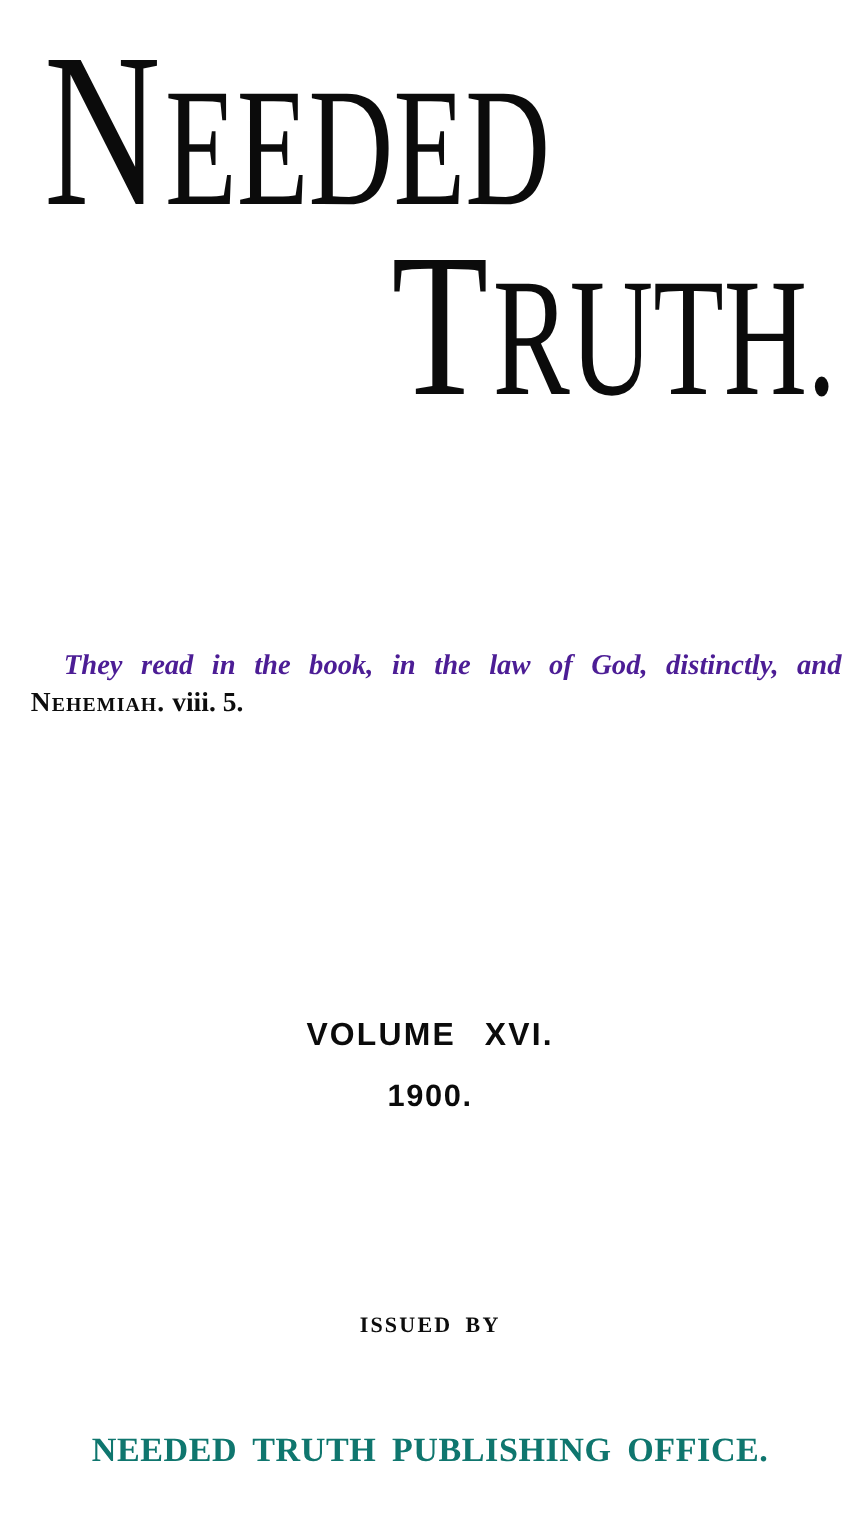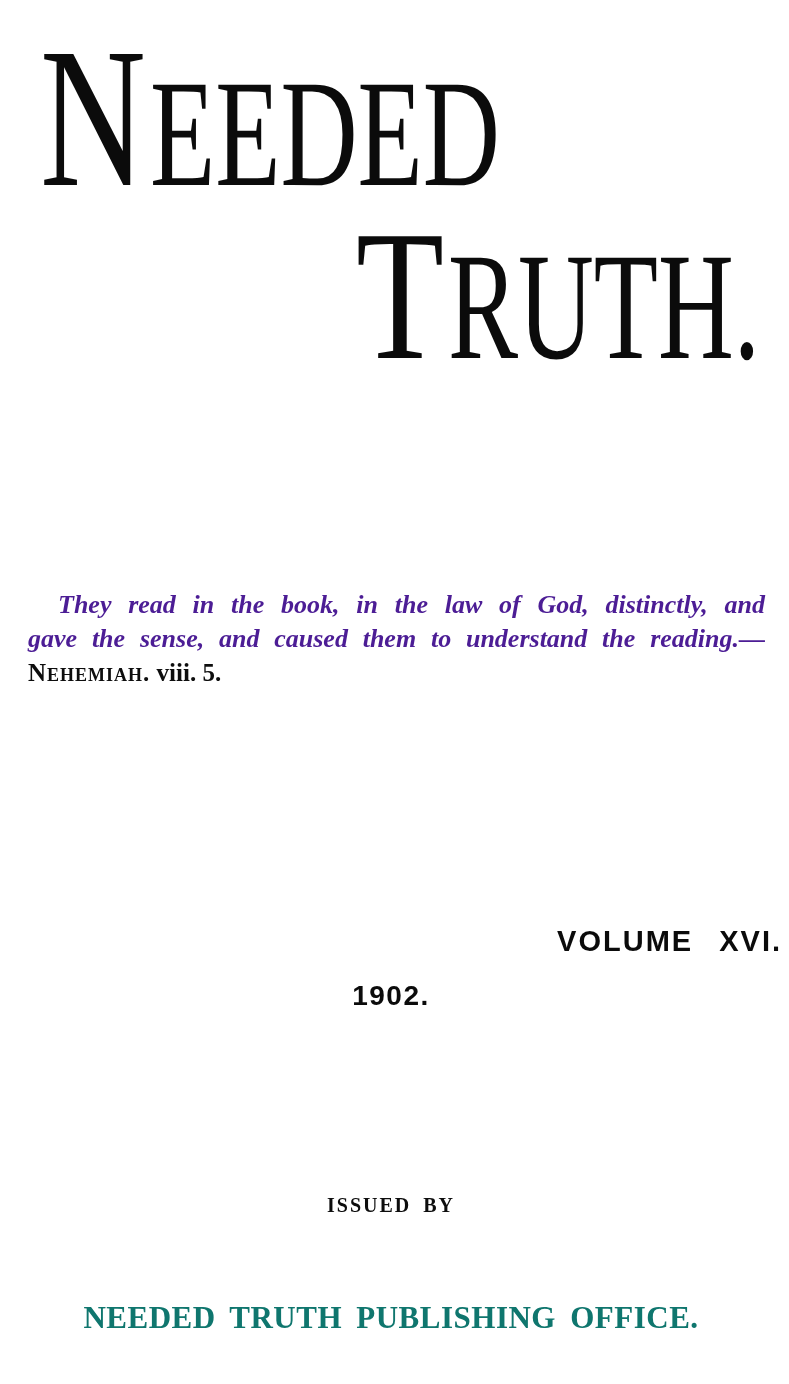--- a/index.html
+++ b/index.html
@@ -65,21 +65,21 @@
     letter-spacing: 1px;
     text-align: center;
   }
 
   
   .volume-label {
     position: absolute;
     top: 925px;
     left: 0;
     width: 100%;
-    text-align: right;
+    text-align: center;
     font-family: "Liberation Sans", sans-serif;
     font-weight: 700;
     font-size: 29px;
     letter-spacing: 2px;
     word-spacing: 16px;
     color: #0b0b0b;
   }
   .year-label {
     position: absolute;
     top: 980px;
@@ -132,25 +132,24 @@
       <tspan x="150" y="185" font-size="153" textLength="350" lengthAdjust="spacingAndGlyphs">EEDED</tspan>
     </text>
     <text>
       <tspan x="356" y="358" font-size="186" textLength="88" lengthAdjust="spacingAndGlyphs">T</tspan>
       <tspan x="448" y="358" font-size="153" textLength="312" lengthAdjust="spacingAndGlyphs">RUTH.</tspan>
     </text>
   </svg>
 
   <div class="quote">
     <div class="quote-line first">They read in the book, in the law of God, distinctly, and</div>
-    <div class="quote-line">gave the sense, and caused them to understand the reading.—</div>
     <div class="quote-ref"><span class="book">Nehemiah.</span><span> viii. 5.</span></div>
   </div>
 
   <div class="volume-label">VOLUME XVI.</div>
 
-  <div class="year-label">1902.</div>
+  <div class="year-label">1900.</div>
 
   <div class="issued-by">ISSUED BY</div>
 
   <div class="publisher">NEEDED TRUTH PUBLISHING OFFICE.</div>
 
 </div>
 
 </body></html>

